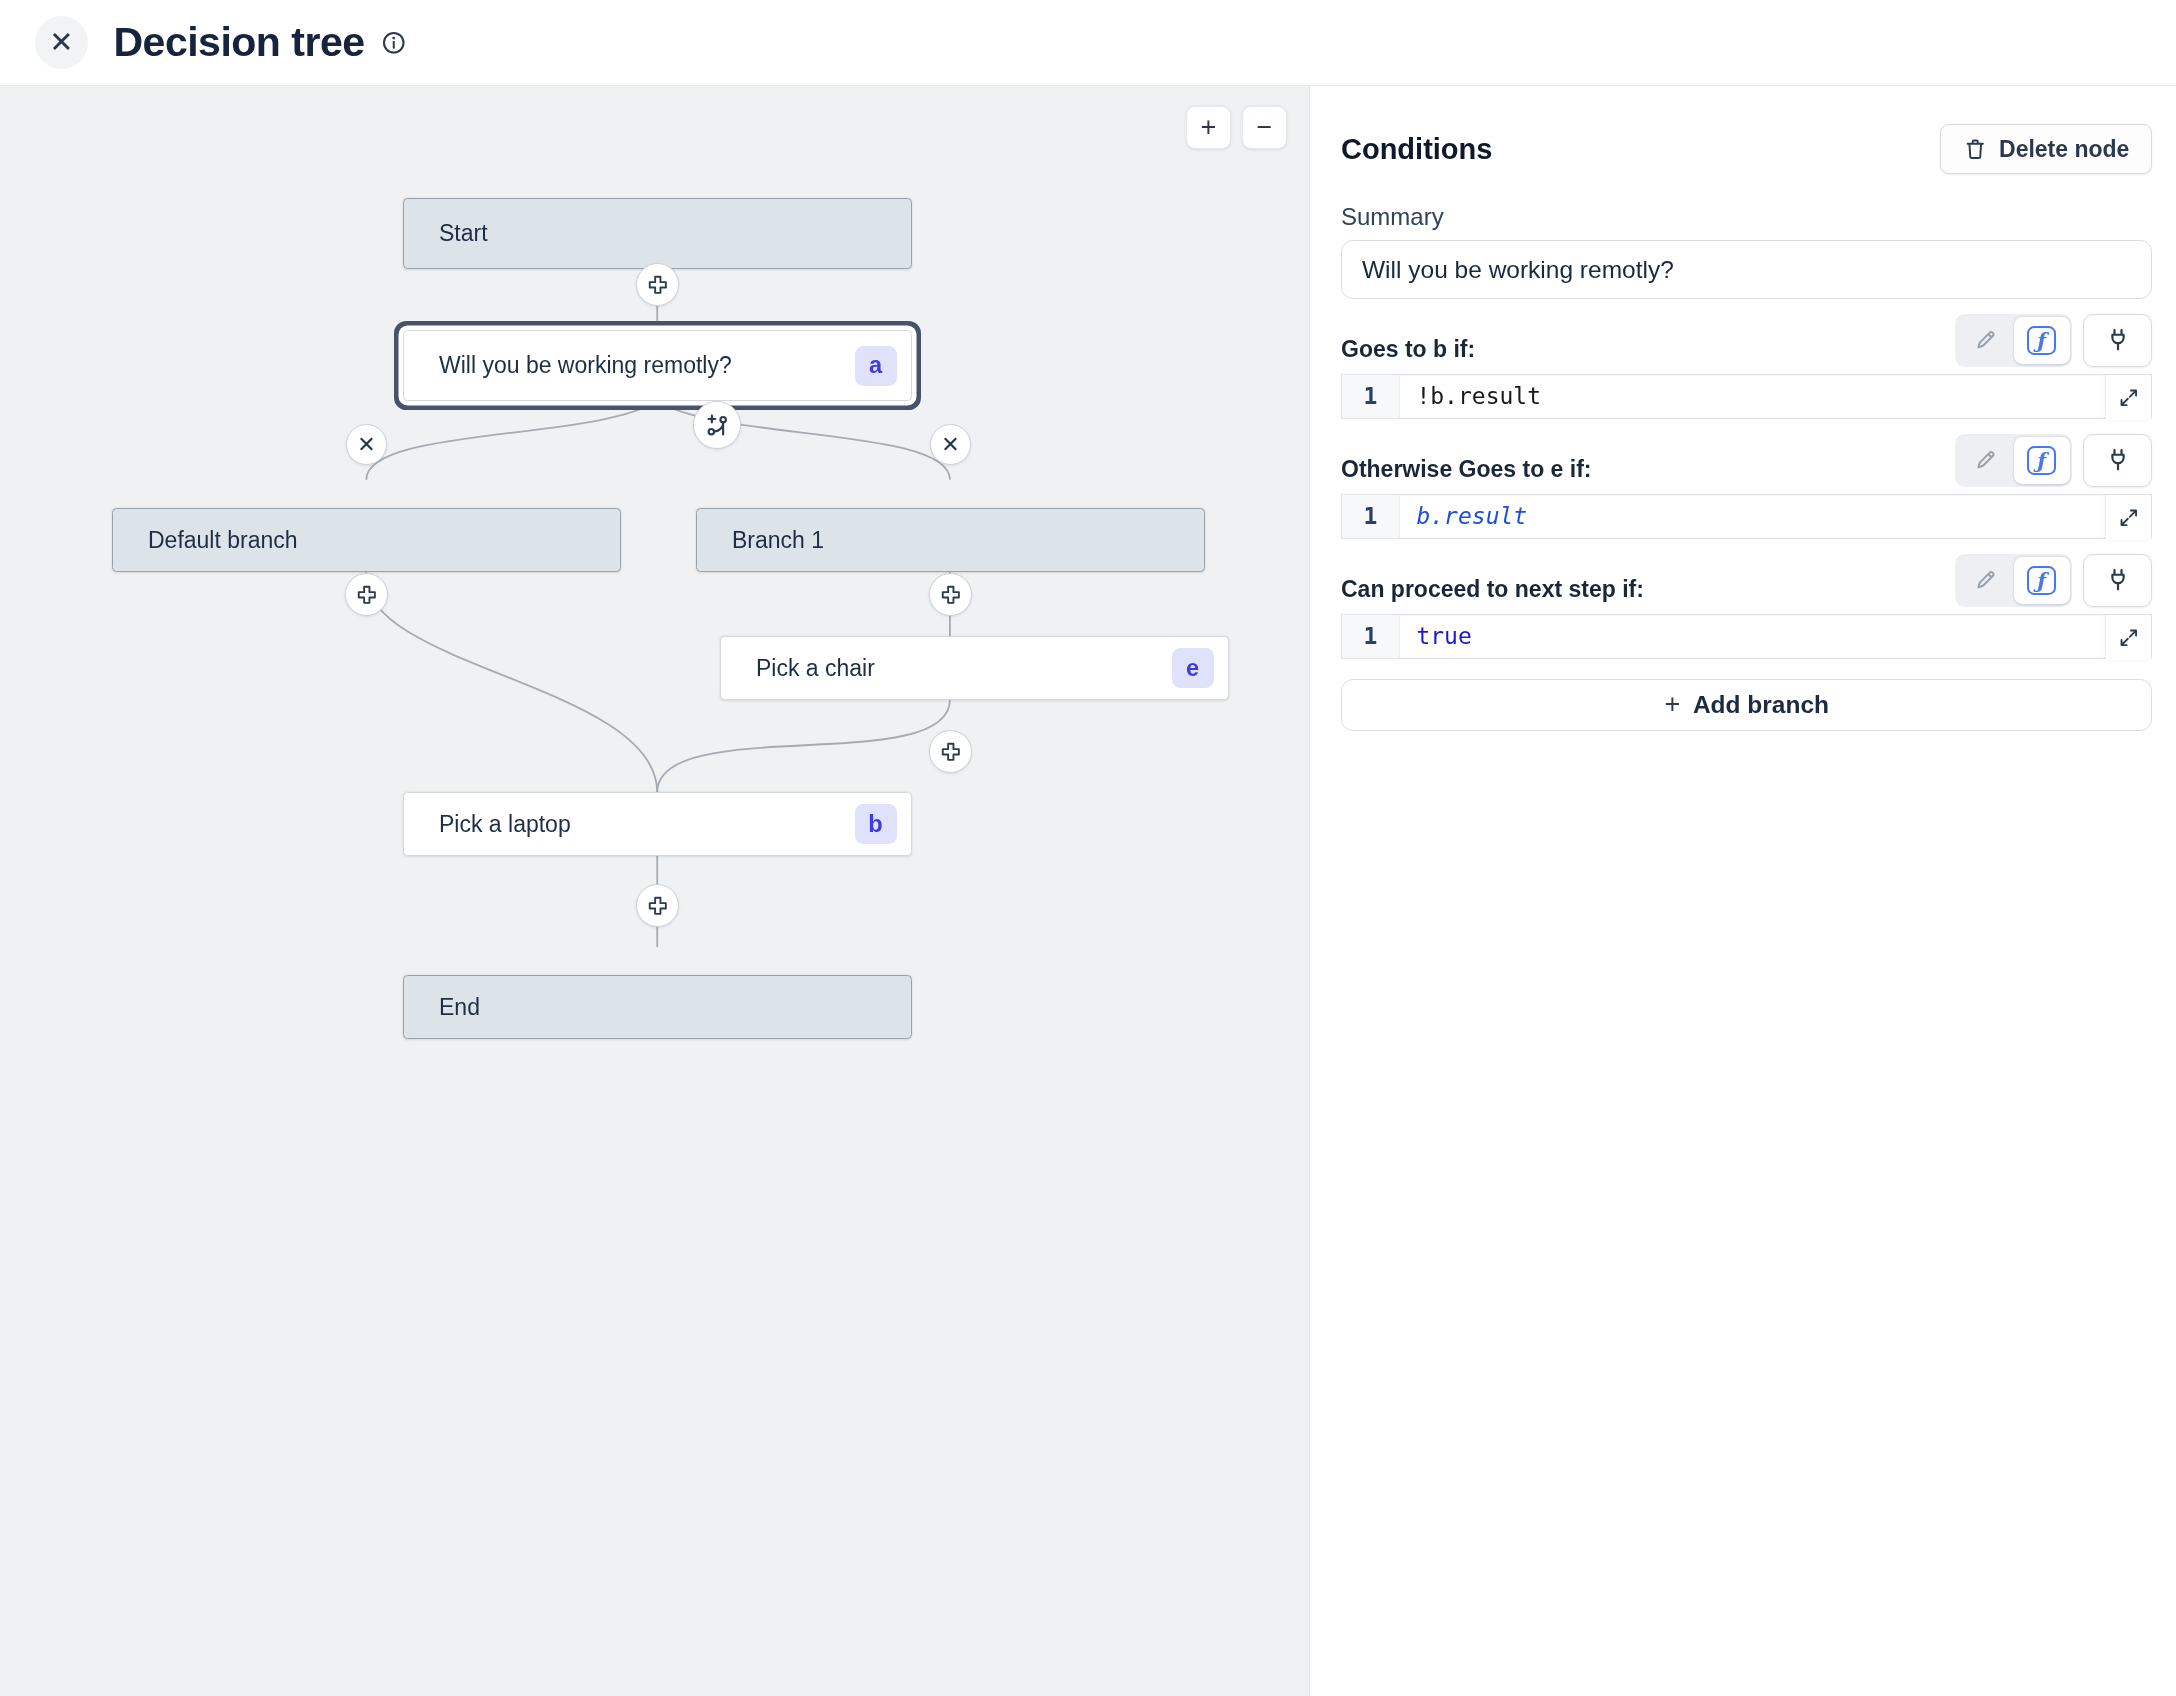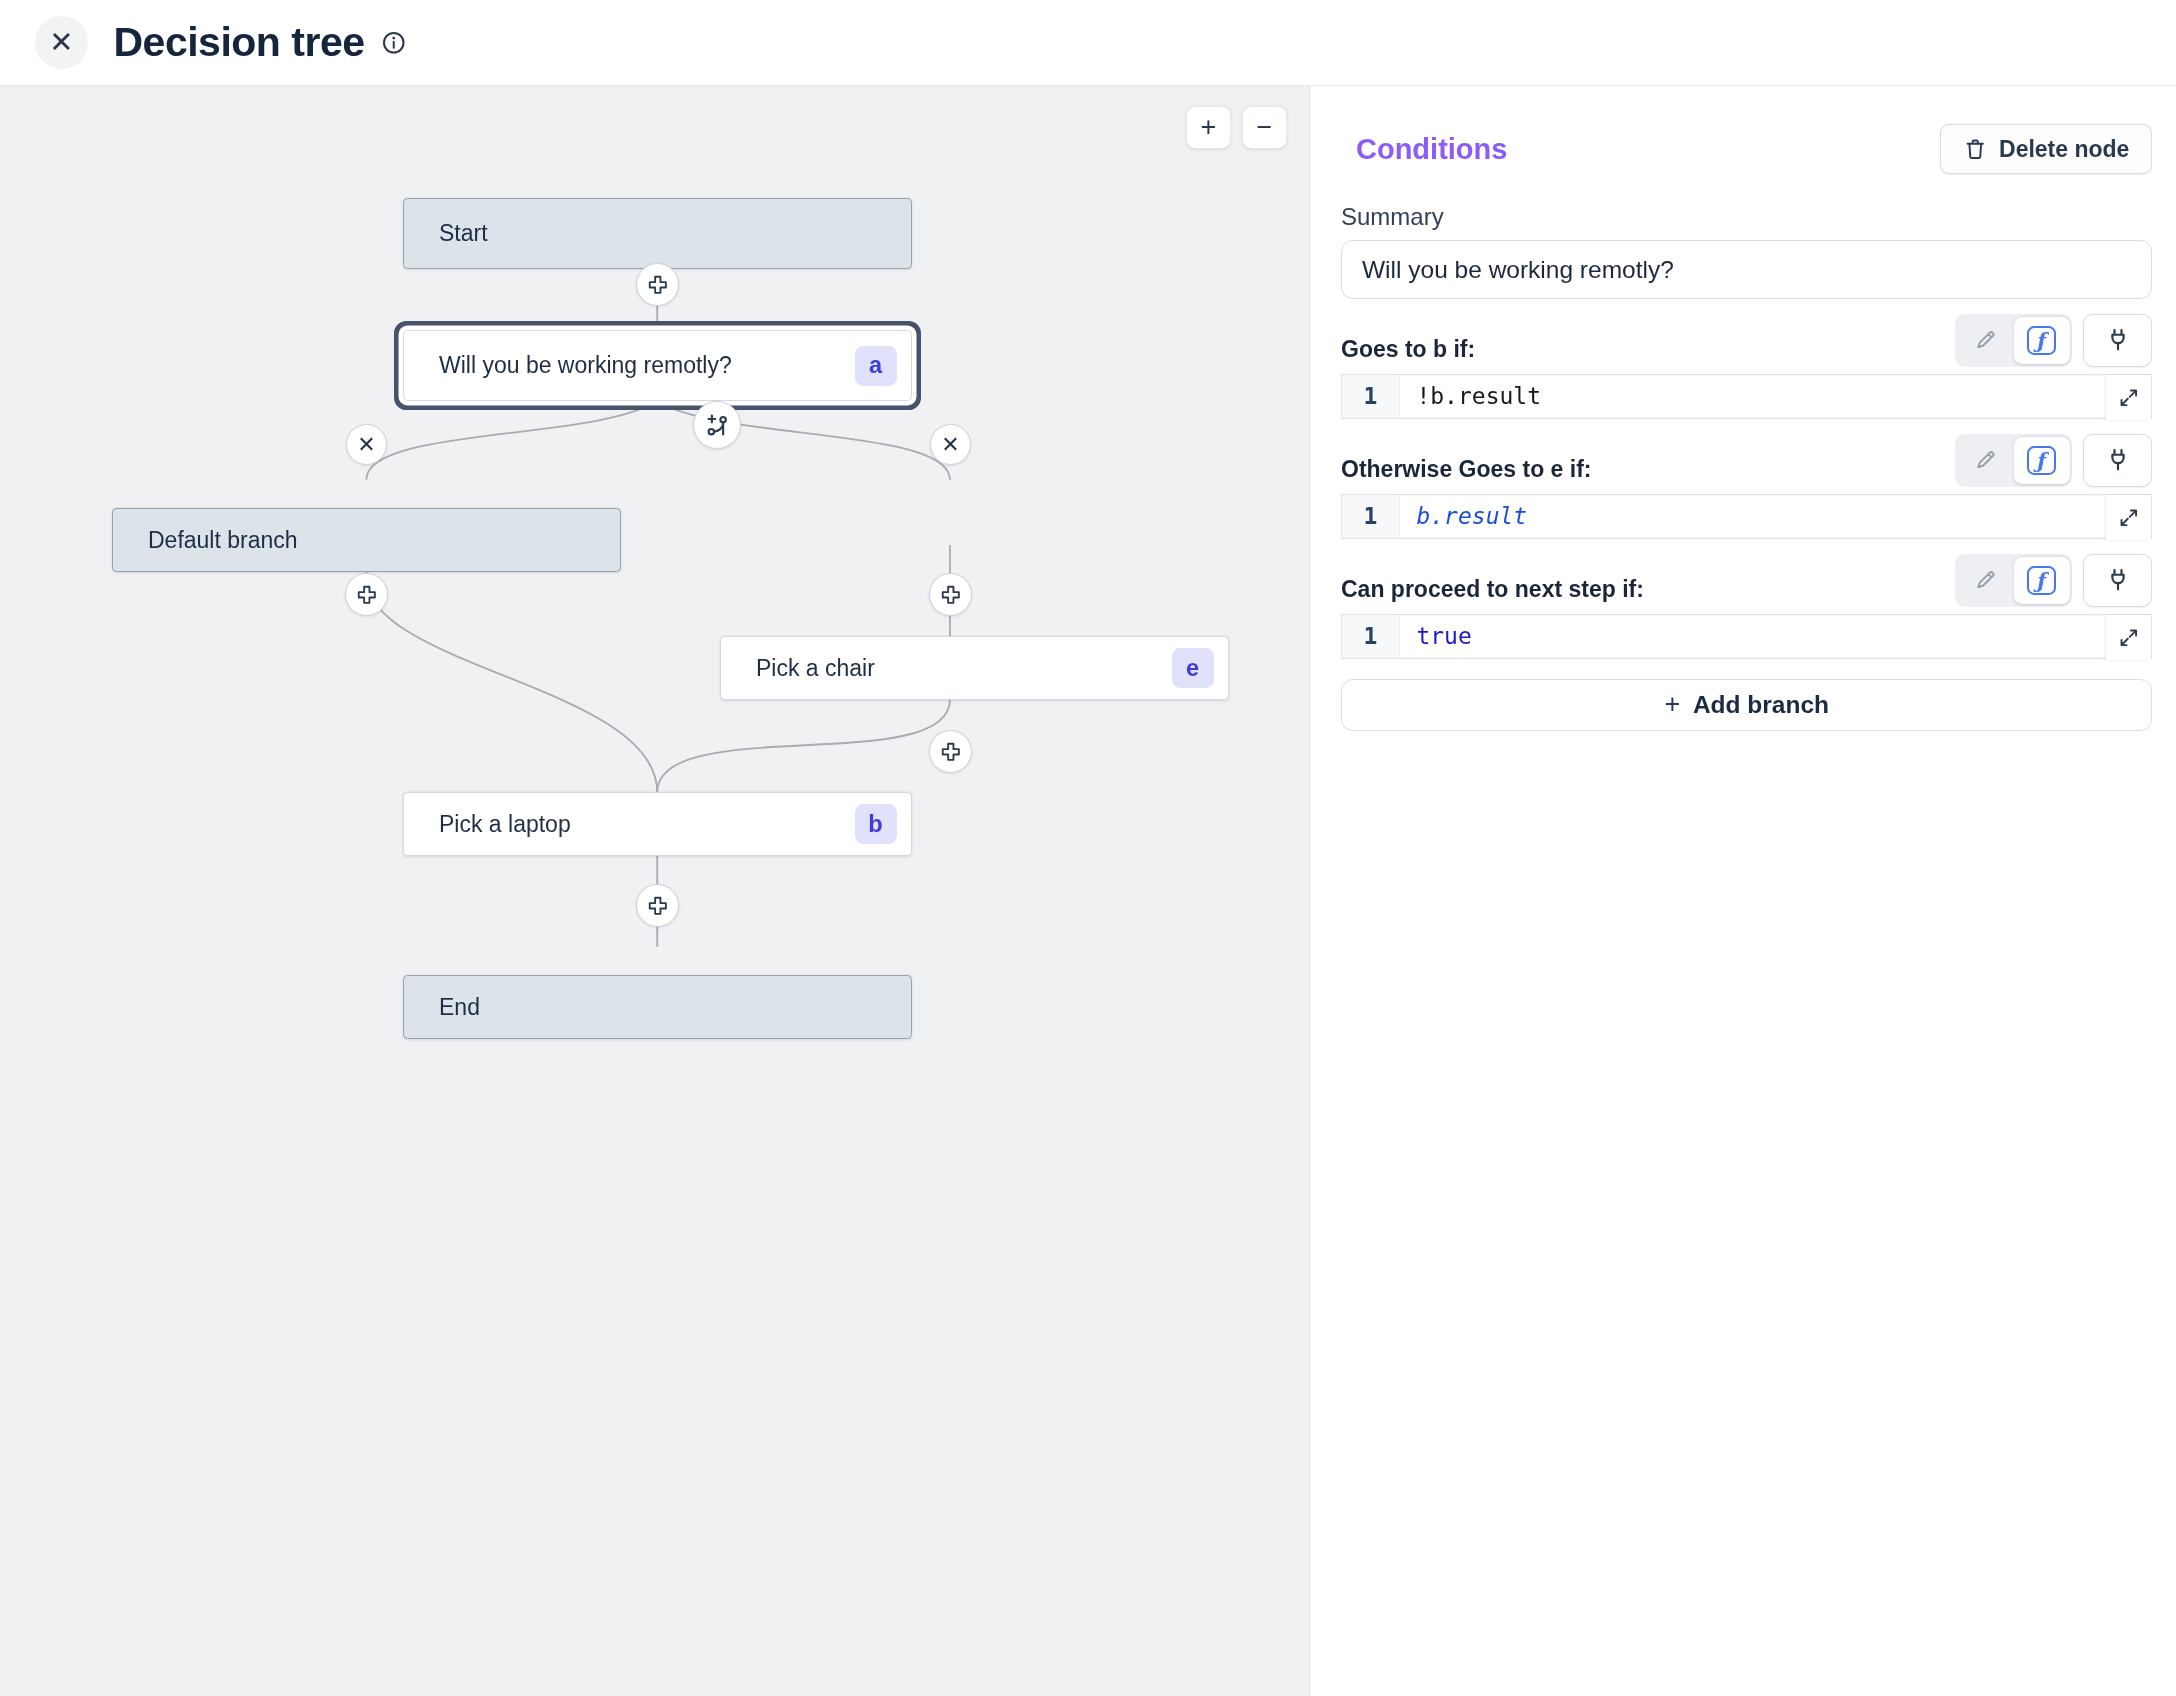--- a/index.html
+++ b/index.html
@@ -66,21 +66,21 @@
   .connector.branch { width:48px; height:48px; }
   .connector.del    { width:41px; height:41px; font-size:22px; color:#253248; }
 
   
   .panel {
     position:absolute; left:1309px; top:86px; width:867px; height:1610px;
     background:#ffffff; border-left:0.9px solid #e4e6ea;
     padding:38px 23.6px 0 31px;
   }
   .panel-header { display:flex; align-items:center; justify-content:space-between; }
-  .panel-title { font-size:29px; font-weight:bold; color:#8b5cf6;margin-left:15px; }
+  .panel-title { font-size:29px; font-weight:bold; color:#0f172a; }
   .delete-btn {
     height:50px; padding:0 22px; background:#fdfdfe; border:0.9px solid #d8dbe0; border-radius:9px;
     box-shadow:0 0.9px 1.8px rgba(20,30,50,.08);
     display:flex; align-items:center; gap:11.8px;
     font-family:"Liberation Sans", sans-serif;
     font-size:23px; font-weight:600; color:#2a3950; cursor:pointer;
   }
   .summary-label { margin-top:29px; font-size:24px; color:#33415b; }
   .summary-input {
     margin-top:9px; width:100%; height:59px;
@@ -191,20 +191,23 @@
 
   <div class="node white selected" style="left:403px; top:244px;">
     <span class="label">Will you be working remotly?</span>
     <span class="badge">a</span>
   </div>
 
   <div class="node gray branch" style="left:112px; top:394px;">
     <span class="label">Default branch</span>
   </div>
 
+  <div class="node gray branch" style="left:696px; top:394px;">
+    <span class="label">Branch 1</span>
+  </div>
 
   <div class="node white branch" style="left:720px; top:550px;">
     <span class="label">Pick a chair</span>
     <span class="badge">e</span>
   </div>
 
   <div class="node white branch" style="left:403px; top:706px;">
     <span class="label">Pick a laptop</span>
     <span class="badge">b</span>
   </div>

